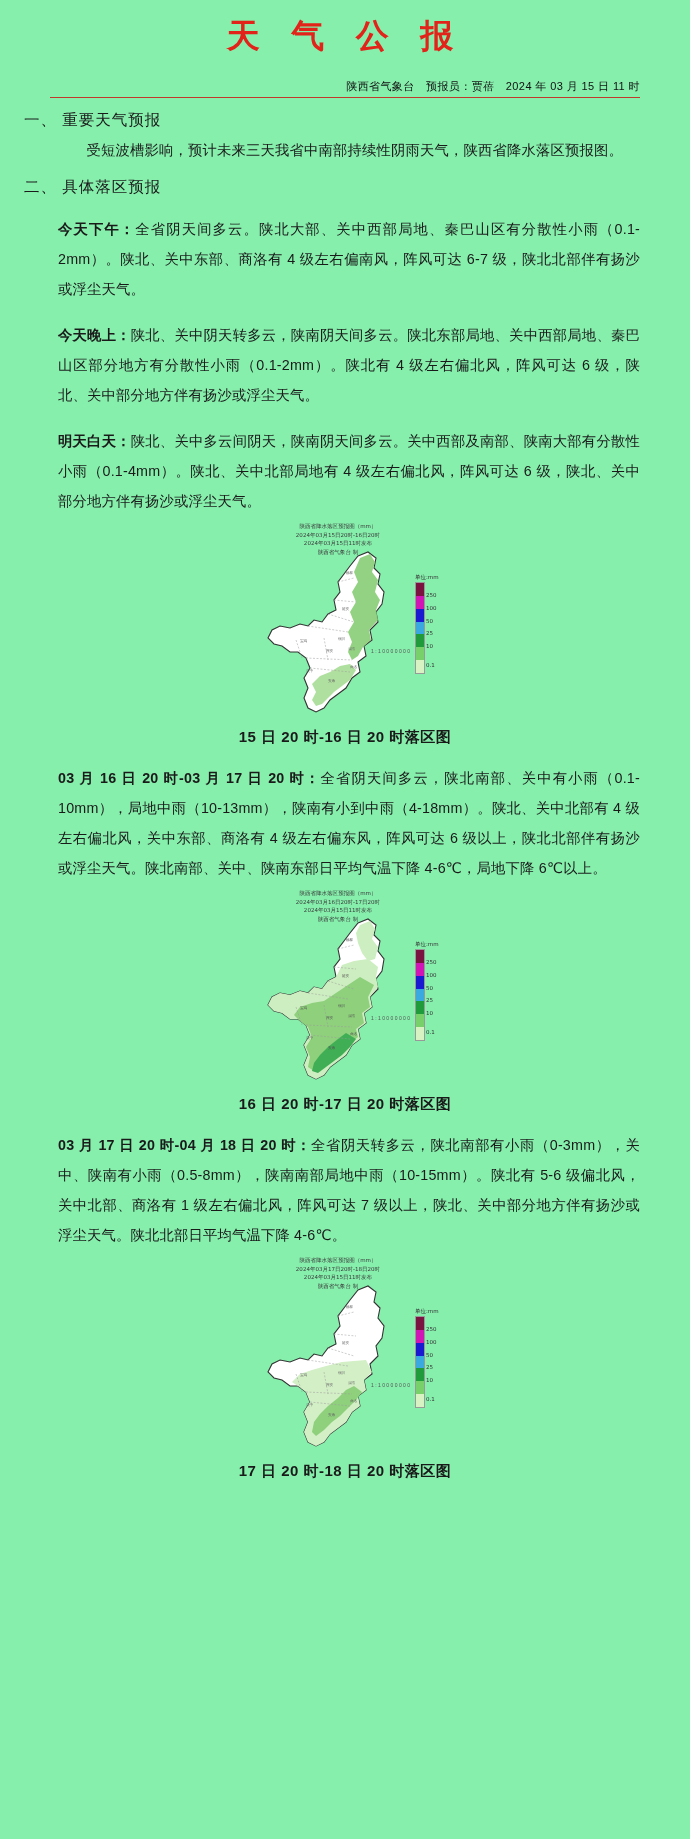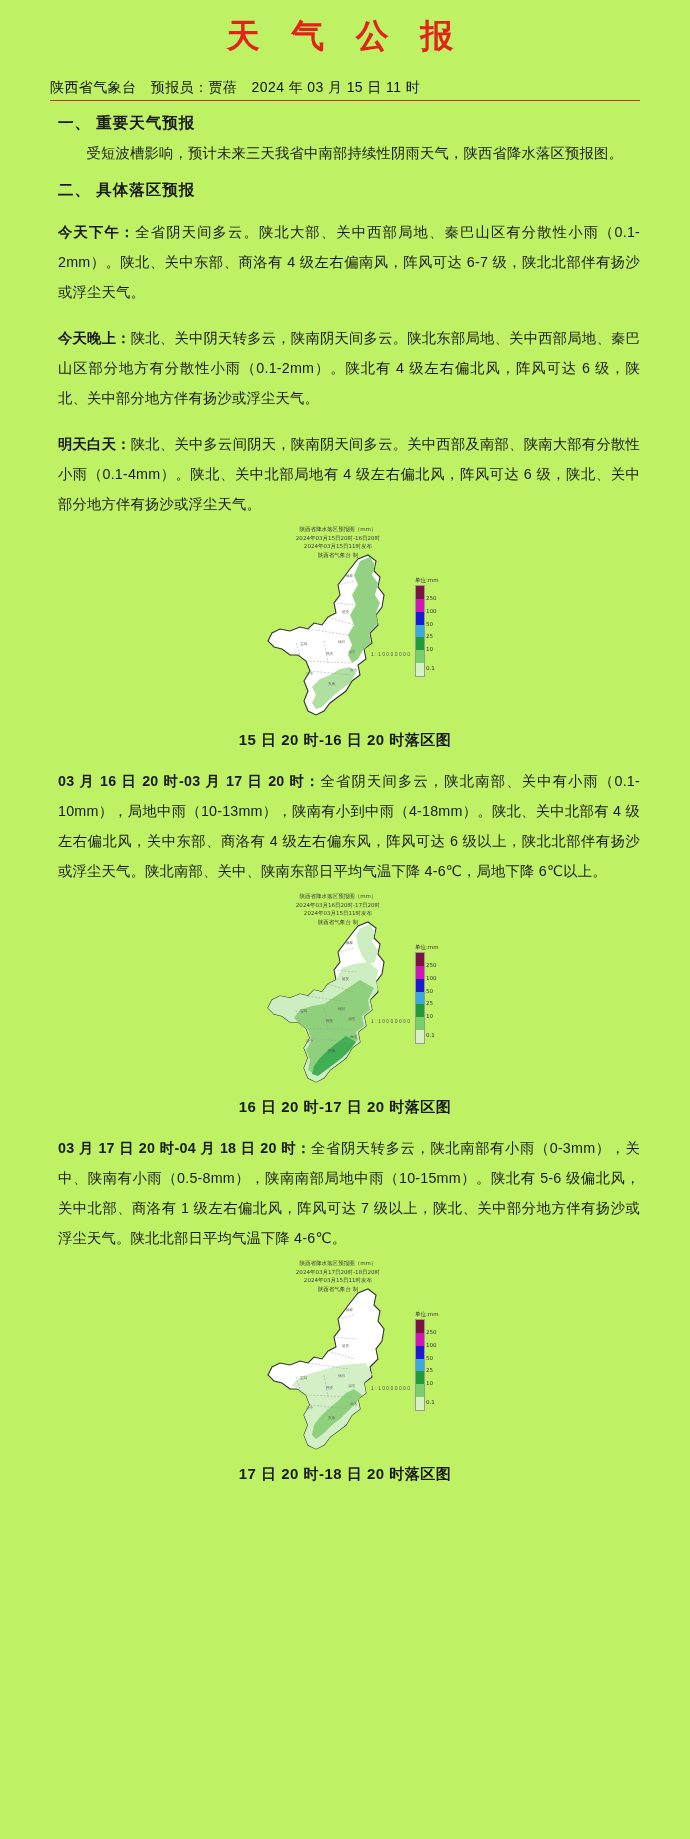--- a/index.html
+++ b/index.html
@@ -1,49 +1,49 @@
 <!DOCTYPE html>
 <html><head>
 <meta charset="utf-8">
 <style>
   html,body{margin:0;padding:0;background:#ffffff;}
   body{width:690px;font-family:"Liberation Sans","DejaVu Sans",sans-serif;color:#1a1a1a;}
-  .page{width:690px;min-height:1839px;position:relative;background:#bef264;box-sizing:border-box;padding:0;}
+  .page{width:690px;min-height:1839px;position:relative;background:#86efac;box-sizing:border-box;padding:0;}
 
   
   .title{
     text-align:center;
     color:#e2231a;
     font-weight:bold;
     font-size:33px;
     letter-spacing:10px;
     padding-top:14px;
     padding-bottom:6px;
     font-family:"DejaVu Sans",sans-serif;
   }
 
   
   .byline-wrap{
     margin:14px 50px 0 50px;
     border-bottom:1.6px solid #c0392b;
     padding-bottom:3px;
   }
   .byline{
-    font-size:14px;
-    text-align:left;
+    font-size:11px;
+    text-align:right;
     letter-spacing:0.4px;
     white-space:nowrap;
     color:#111;
   }
 
   
   .sec-head{
-    font-weight:bold;
+    font-weight:normal;
     font-size:15.5px;
-    margin:12px 0 4px 58px;
+    margin:12px 0 4px 24px;
     letter-spacing:1px;
   }
   p.para{
     font-size:14.3px;
     line-height:30px;
     margin:0 50px 0 58px;
     text-align:justify;
     text-justify:inter-ideograph;
     letter-spacing:0.2px;
   }

